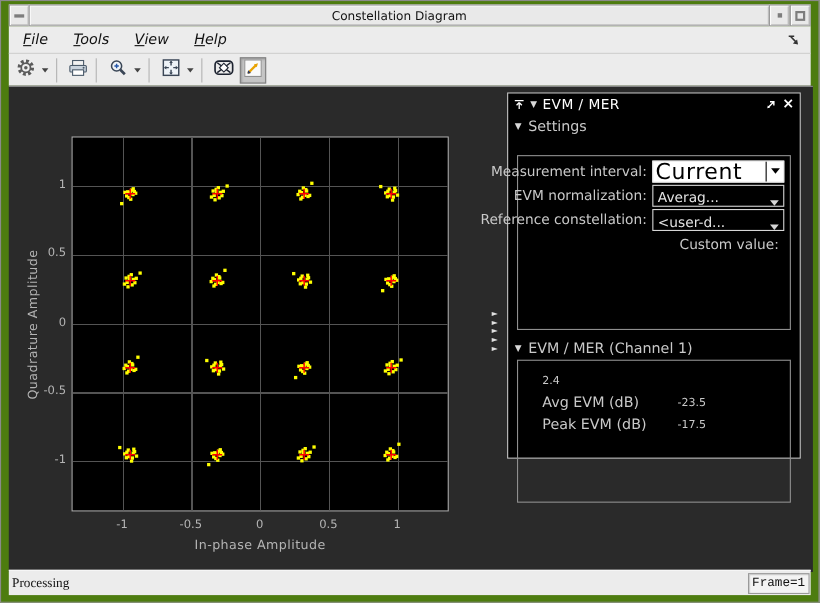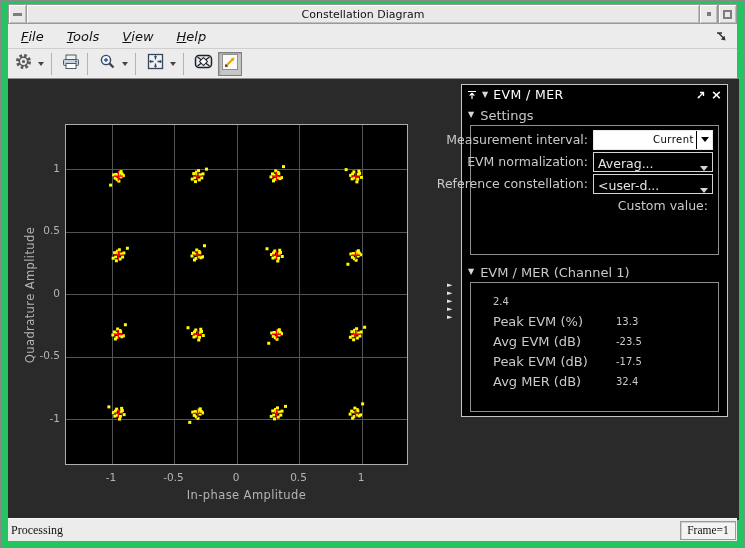--- a/index.html
+++ b/index.html
@@ -1,17 +1,17 @@
 <!DOCTYPE html>
 <html><head>
 <meta charset="utf-8">
 <style>
   html,body{margin:0;padding:0;background:#c9c9c9;}
   *{box-sizing:border-box;}
-  .window{position:relative;width:745px;height:548px;background:#22c55e;border:1px solid #8a8a8a;
+  .window{position:relative;width:745px;height:548px;background:#4d7c0f;border:1px solid #8a8a8a;
           font-family:"DejaVu Sans",sans-serif;overflow:hidden;}
 
   
   .titlebar{position:absolute;left:7px;top:3px;right:7px;height:20px;display:flex;}
   .tb-box{border:1px solid #9a9a9a;background:#e9e9e9;height:20px;
           box-shadow:inset 1px 1px 0 #fbfbfb, inset -1px -1px 0 #bdbdbd;
           display:flex;align-items:center;justify-content:center;}
   .tb-btn{width:19px;flex:none;}
   .tb-title{flex:1;margin:0 -1px;font-size:11px;color:#111;}
   .glyph-dash{width:9px;height:3px;background:#7d7d7d;}
@@ -33,62 +33,62 @@
   .darr i{width:0;height:0;border-left:3.5px solid transparent;border-right:3.5px solid transparent;border-top:4px solid #444;}
   .tsep{width:1px;height:22px;background:#b3b3b3;margin:0 4px;}
 
   
   .content{position:absolute;left:7px;top:77px;width:731px;height:442px;background:#2a2a2a;
            border-top:1px solid #8e8e8e;overflow:hidden;}
   .axes{position:absolute;left:57px;top:45px;width:345px;height:343px;}
   .axes svg{background:#000;border:1px solid #aeaeae;display:block;}
   .xtick{position:absolute;width:40px;text-align:center;color:#b4b4b4;font-size:10.5px;top:392px;}
   .ytick{position:absolute;width:36px;text-align:right;color:#b4b4b4;font-size:10.5px;left:16px;}
-  .xlabel{position:absolute;left:66px;top:409px;width:345px;text-align:center;color:#b4b4b4;font-size:11.5px;letter-spacing:.4px;}
+  .xlabel{position:absolute;left:56px;top:409px;width:345px;text-align:center;color:#b4b4b4;font-size:11.5px;letter-spacing:.4px;}
   .ylabel{position:absolute;left:22px;top:216px;transform:translate(-50%,-50%) rotate(-90deg);
           white-space:nowrap;color:#b4b4b4;font-size:11.5px;letter-spacing:.4px;}
   .splitter{position:absolute;left:439px;top:203px;display:flex;flex-direction:column;gap:1px;}
   .splitter span{color:#e0e0e0;font-size:7px;line-height:7px;}
 
   
   .panel{position:absolute;left:453px;top:5px;width:267px;height:333px;background:#000;border:1px solid #c6c6c6;color:#c9c9c9;}
   .panel-header{height:19px;display:flex;align-items:center;padding:0 5px;gap:5px;}
   .panel-title{font-weight:normal;font-size:12.5px;color:#fff;letter-spacing:.4px;}
   .ph-spacer{flex:1;}
   .tri{color:#d8d8d8;font-size:8px;line-height:8px;}
   .close-x{color:#fff;font-size:13px;font-weight:bold;line-height:13px;}
   .panel-body{padding:1px 6px;}
   .section-header{display:flex;align-items:center;gap:6px;height:20px;font-size:13px;color:#c9c9c9;}
   .groupbox{border:1px solid #8f8f8f;margin:0 2px;}
-  .gb-settings{height:130px;padding:3px 5px;}
+  .gb-settings{height:159px;padding:3px 5px;margin-top:16px;}
   .srow{display:flex;align-items:center;justify-content:flex-end;height:21px;margin-bottom:1px;}
   .srow .lbl{font-size:12.5px;color:#c9c9c9;margin-right:5px;white-space:nowrap;}
   .combo{width:120px;height:20px;display:flex;align-items:center;flex:none;}
   .combo-focused{background:#fff;border:1px solid #e8e8e8;color:#000;}
-  .combo-focused .cval{flex:1;font-size:10px;letter-spacing:.5px;padding:12px 2px;overflow:hidden;white-space:nowrap;text-align:right;}
+  .combo-focused .cval{flex:1;font-size:20px;letter-spacing:.5px;padding:12px 2px;overflow:hidden;white-space:nowrap;}
   .combo-focused .cbtn{width:16px;height:100%;border-left:1px solid #000;display:flex;align-items:center;justify-content:center;}
   .combo-focused .cbtn i{width:0;height:0;border-left:4px solid transparent;border-right:4px solid transparent;border-top:5px solid #000;}
   .combo-dark{background:#000;border:1px solid #d6d6d6;color:#e4e4e4;padding:0 4px;align-items:flex-end;}
   .combo-dark .cval{flex:1;font-size:12.5px;overflow:hidden;white-space:nowrap;}
   .combo-dark .cbtn i{display:block;width:0;height:0;border-left:4px solid transparent;border-right:4px solid transparent;border-top:5px solid #d6d6d6;}
   .custom-input{width:158px;height:20px;flex:none;background:#fff;border:1px solid #fff;color:#000;
                 font-size:12.5px;font-family:"DejaVu Sans",sans-serif;padding:0 1px;}
   .metrics-gap{height:7px;}
   .gb-metrics{height:130px;padding:8px 42px 0 22px;}
   .mrow{display:flex;height:20px;align-items:center;}
   .mrow .mlbl{flex:1;font-size:13px;color:#c9c9c9;}
   .mrow .mval{width:60px;text-align:left;font-size:10px;color:#c9c9c9;}
 
   
   .statusbar{position:absolute;left:7px;bottom:6px;right:7px;height:23px;background:#ececec;
              border-top:1px solid #f8f8f8;display:flex;align-items:center;}
   .status-left{font-size:12px;color:#111;margin-left:3px;font-family:Liberation Serif, serif;}
   .frame-box{margin-left:auto;margin-right:1px;min-width:56px;height:19px;border:1px solid #9a9a9a;background:#f3f3f3;
              box-shadow:inset 1px 1px 0 #d0d0d0;display:flex;align-items:center;justify-content:center;
-             font-family:Liberation Serif, serif;font-size:11.5px;color:#111;padding:0 3px;}
+             font-family:Liberation Mono, monospace;font-size:11.5px;color:#111;padding:0 3px;}
 </style>
 </head>
 <body>
 
 <div class="window">
 
   <div class="titlebar">
     <div class="tb-box tb-btn">
       <span class="glyph-dash"></span>
     </div>
@@ -501,34 +501,26 @@
         <div class="section-header">
           <span class="tri">▼</span>
           <span>EVM / MER (Channel 1)</span>
         </div>
 
         <div class="groupbox gb-metrics">
           <div class="mrow">
             <span class="mval">2.4</span>
           </div>
           <div class="mrow">
-            <span class="mlbl">Peak EVM (%)</span>
-            <span class="mval">13.3</span>
-          </div>
-          <div class="mrow">
             <span class="mlbl">Avg EVM (dB)</span>
             <span class="mval">-23.5</span>
           </div>
           <div class="mrow">
             <span class="mlbl">Peak EVM (dB)</span>
             <span class="mval">-17.5</span>
-          </div>
-          <div class="mrow">
-            <span class="mlbl">Avg MER (dB)</span>
-            <span class="mval">32.4</span>
           </div>
         </div>
       </div>
     </div>
   </div>
 
   <div class="statusbar">
     <span class="status-left">Processing</span>
     <span class="frame-box">Frame=1</span>
   </div>

